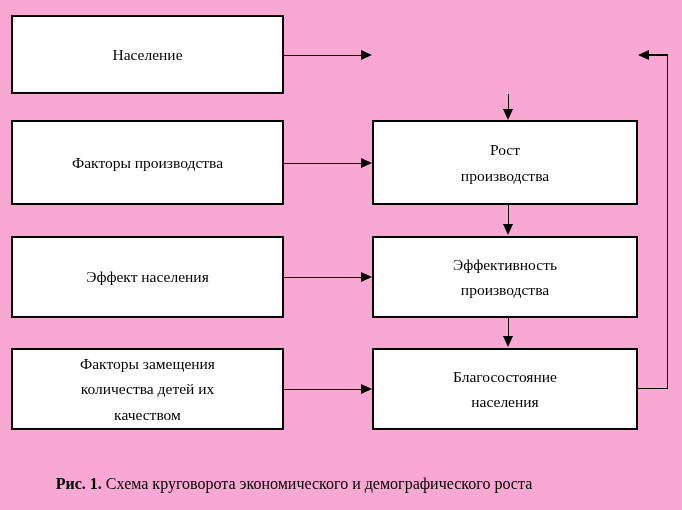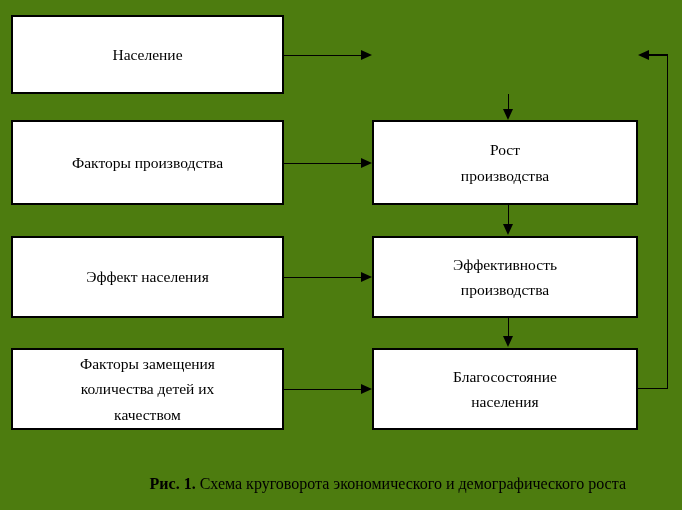--- a/index.html
+++ b/index.html
@@ -12,21 +12,21 @@
     height: 510px;
     font-family: "Liberation Serif", "DejaVu Serif", serif;
     color: #000000;
     overflow: hidden;
   }
 
   #canvas {
     position: relative;
     width: 682px;
     height: 510px;
-    background: #4d7c0f;
+    background: #f9a8d4;
   }
 
   
   .node {
     position: absolute;
     box-sizing: border-box;
     border: 2.5px solid #000000;
     background: #ffffff;
     display: flex;
     align-items: center;
@@ -90,27 +90,26 @@
 
   
   .loop-seg { position: absolute; background: #000000; }
 
   
   #caption {
     position: absolute;
     left: 0;
     top: 474px;
     width: 588px;
-    text-align: right;
+    text-align: center;
     font-family: "Liberation Serif", "DejaVu Serif", serif;
     font-size: 16px;
     line-height: 1.25;
     color: #000000;
     white-space: nowrap;
-    padding-left: 38px;
   }
   #caption .cap-bold { font-weight: bold; }
   #caption .cap-rest { font-weight: normal; }
 </style>
 </head>
 <body>
 
 <div id="canvas">
 
   <div class="node left-col row1">

